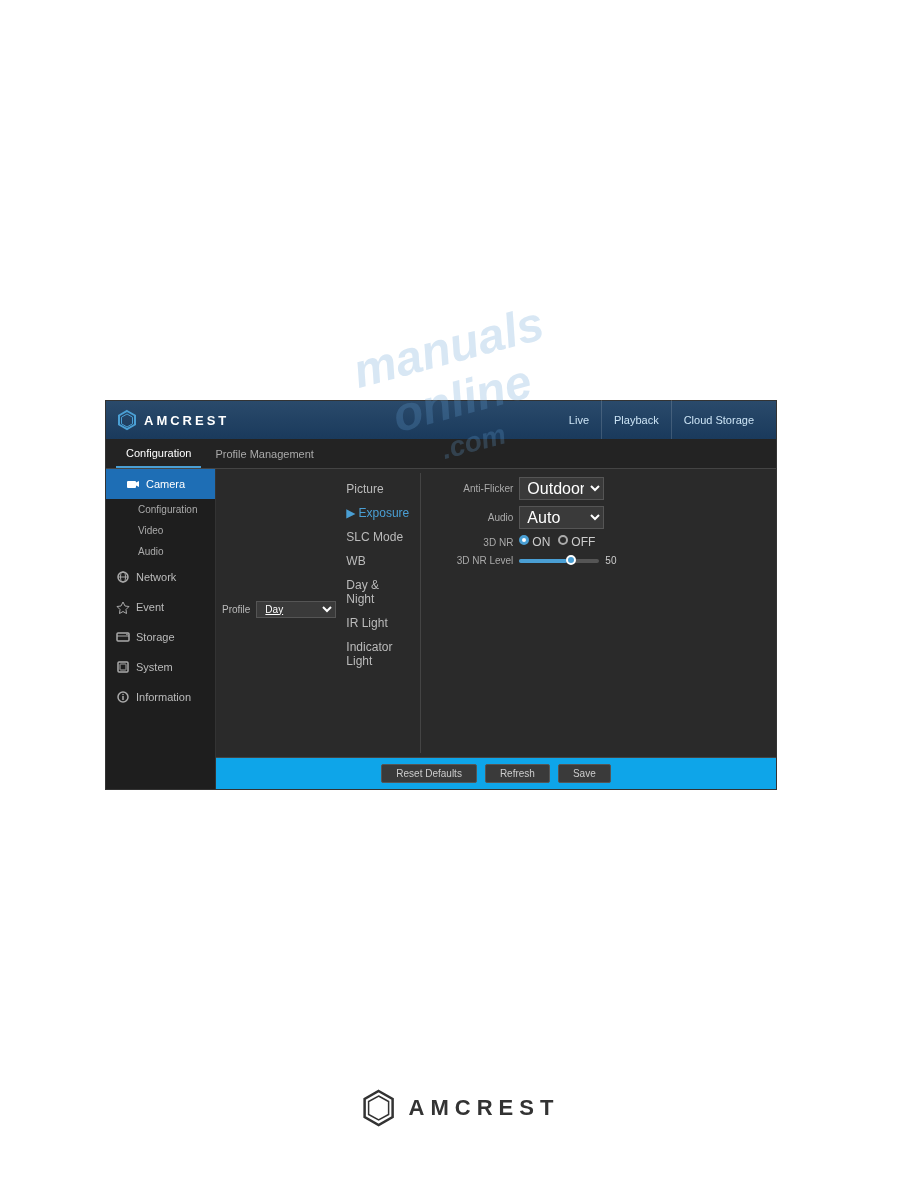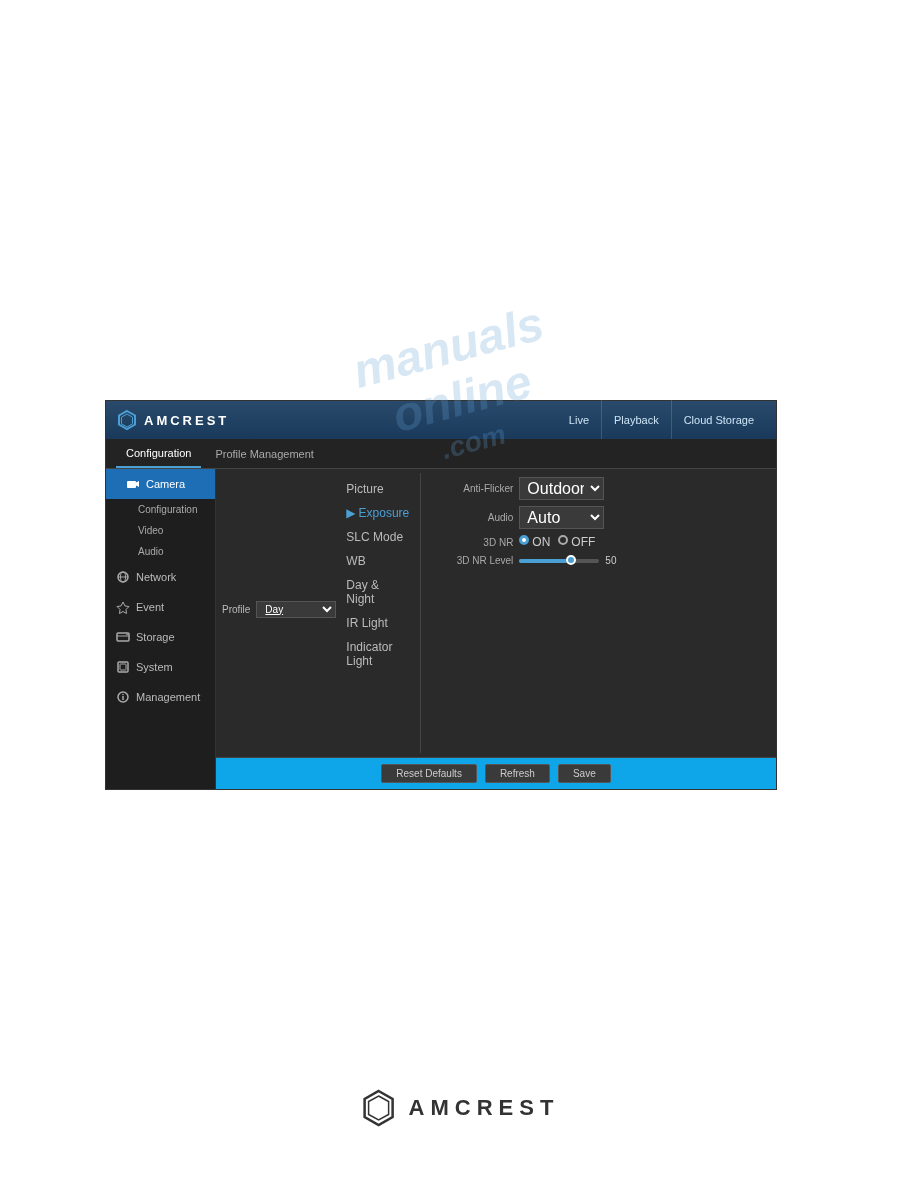--- a/index.html
+++ b/index.html
@@ -488,21 +488,21 @@
       </div>
 
       <div class="sidebar-item">
         <span class="sidebar-icon">
           <svg width="14" height="14" viewBox="0 0 14 14" fill="none">
             <circle cx="7" cy="7" r="5" stroke="#aaa" stroke-width="1.5" fill="none"></circle>
             <line x1="7" y1="6" x2="7" y2="10" stroke="#aaa" stroke-width="1.5"></line>
             <circle cx="7" cy="4.5" r="0.8" fill="#aaa"></circle>
           </svg>
         </span>
-        <span>Management</span>
+        <span>Information</span>
       </div>
     </div>
 
     <div class="main-panel">
       <div class="camera-area">
 
 
         <div class="right-panel">
 
           <div class="profile-row">

